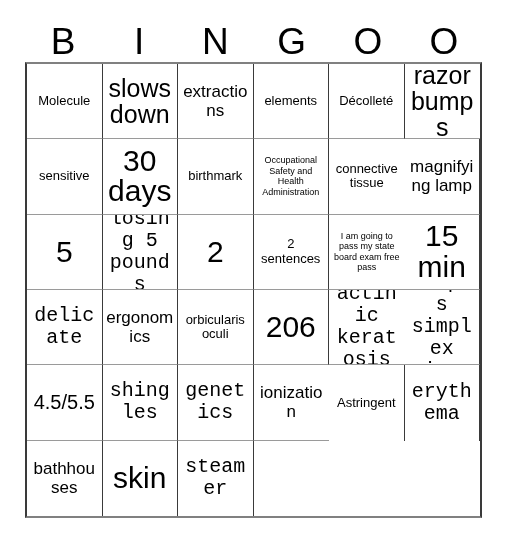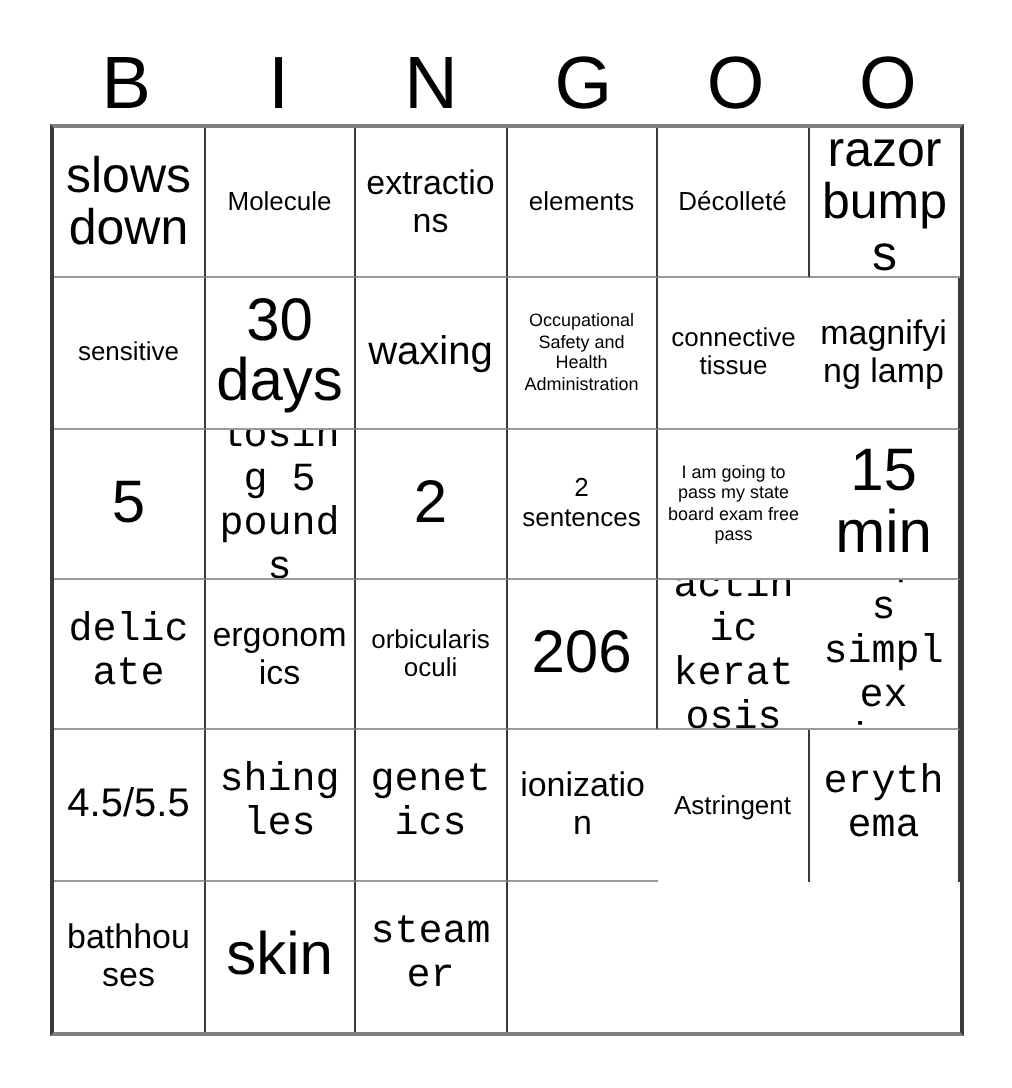--- a/index.html
+++ b/index.html
@@ -102,46 +102,46 @@
   <div id="header-row">
       <div class="header-cell">B</div>
       <div class="header-cell">I</div>
       <div class="header-cell">N</div>
       <div class="header-cell">G</div>
       <div class="header-cell">O</div>
       <div class="header-cell">O</div>
     </div>
 
   <div id="bingo-grid">
+      <div class="bingo-cell fs-sm">
+        <span class="cell-text">Molecule</span>
+      </div>
       <div class="bingo-cell fs-xl">
         <span class="cell-text">slows down</span>
       </div>
-      <div class="bingo-cell fs-sm">
-        <span class="cell-text">Molecule</span>
-      </div>
       <div class="bingo-cell fs-xs">
         <span class="cell-text">extractions</span>
       </div>
       <div class="bingo-cell fs-sm">
         <span class="cell-text">elements</span>
       </div>
       <div class="bingo-cell fs-sm">
         <span class="cell-text">Décolleté</span>
       </div>
       <div class="bingo-cell fs-xl col-last">
         <span class="cell-text">razor bumps</span>
       </div>
       <div class="bingo-cell fs-sm">
         <span class="cell-text">sensitive</span>
       </div>
       <div class="bingo-cell fs-xxl">
         <span class="cell-text">30 days</span>
       </div>
-      <div class="bingo-cell fs-lg">
-        <span class="cell-text">waxing</span>
+      <div class="bingo-cell fs-sm">
+        <span class="cell-text">birthmark</span>
       </div>
       <div class="bingo-cell fs-xxs">
         <span class="cell-text">Occupational Safety and Health Administration</span>
       </div>
       <div class="bingo-cell fs-sm col-last">
         <span class="cell-text">connective tissue</span>
       </div>
       <div class="bingo-cell fs-xs">
         <span class="cell-text">magnifying lamp</span>
       </div>

